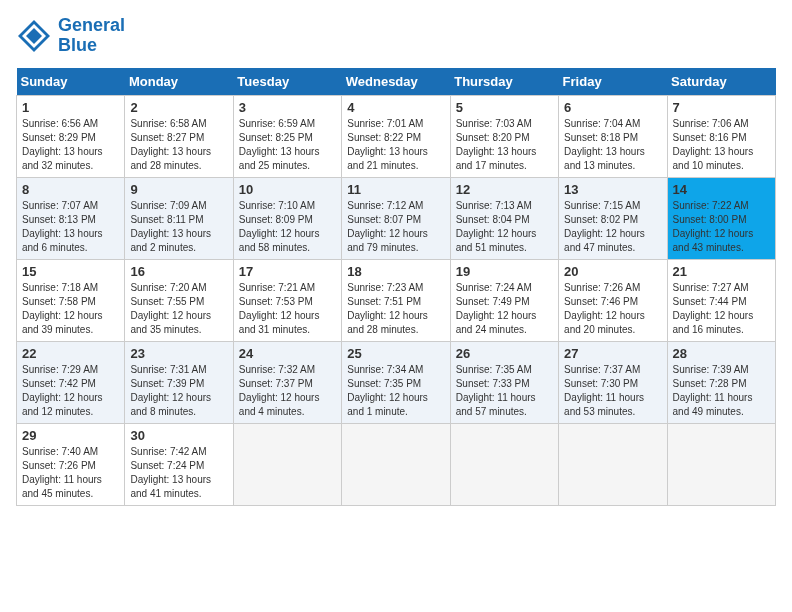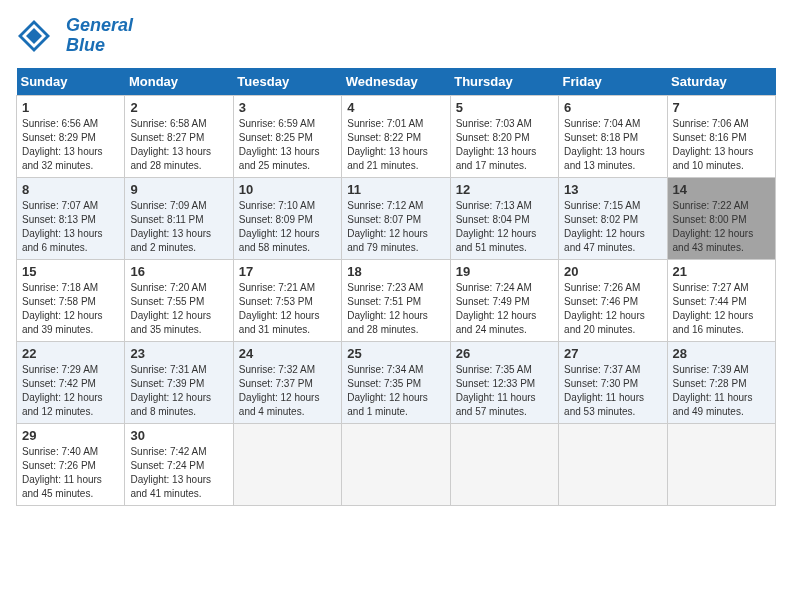--- a/index.html
+++ b/index.html
@@ -12,22 +12,21 @@
     }
     .header {
       display: flex;
       justify-content: space-between;
       align-items: flex-start;
       margin-bottom: 12px;
     }
     .logo {
       display: flex;
       align-items: center;
-      gap: 14px;
-      font-style: italic;
+      gap: 6px;
     }
     .logo-text {
       font-size: 18px;
       font-weight: bold;
       color: #333;
       line-height: 1.1;
     }
     .logo-text span {
       color: #1a6eb5;
     }
@@ -222,21 +221,21 @@
         </div>
       </td>
         <td style="background: rgb(238, 243, 249);">
         <span class="day-num">13</span>
         <div class="day-info">
           <span>Sunrise: 7:15 AM</span><br>
           <span>Sunset: 8:02 PM</span><br>
           <span>Daylight: 12 hours and 47 minutes.</span>
         </div>
       </td>
-        <td style="background: #a3a3a3;">
+        <td style="background: #0ea5e9;">
         <span class="day-num">14</span>
         <div class="day-info">
           <span>Sunrise: 7:22 AM</span><br>
           <span>Sunset: 8:00 PM</span><br>
           <span>Daylight: 12 hours and 43 minutes.</span>
         </div>
       </td>
       </tr>
       <tr>
         <td>
@@ -326,21 +325,21 @@
         <div class="day-info">
           <span>Sunrise: 7:34 AM</span><br>
           <span>Sunset: 7:35 PM</span><br>
           <span>Daylight: 12 hours and 1 minute.</span>
         </div>
       </td>
         <td style="background: rgb(238, 243, 249);">
         <span class="day-num">26</span>
         <div class="day-info">
           <span>Sunrise: 7:35 AM</span><br>
-          <span>Sunset: 12:33 PM</span><br>
+          <span>Sunset: 7:33 PM</span><br>
           <span>Daylight: 11 hours and 57 minutes.</span>
         </div>
       </td>
         <td style="background: rgb(238, 243, 249);">
         <span class="day-num">27</span>
         <div class="day-info">
           <span>Sunrise: 7:37 AM</span><br>
           <span>Sunset: 7:30 PM</span><br>
           <span>Daylight: 11 hours and 53 minutes.</span>
         </div>

